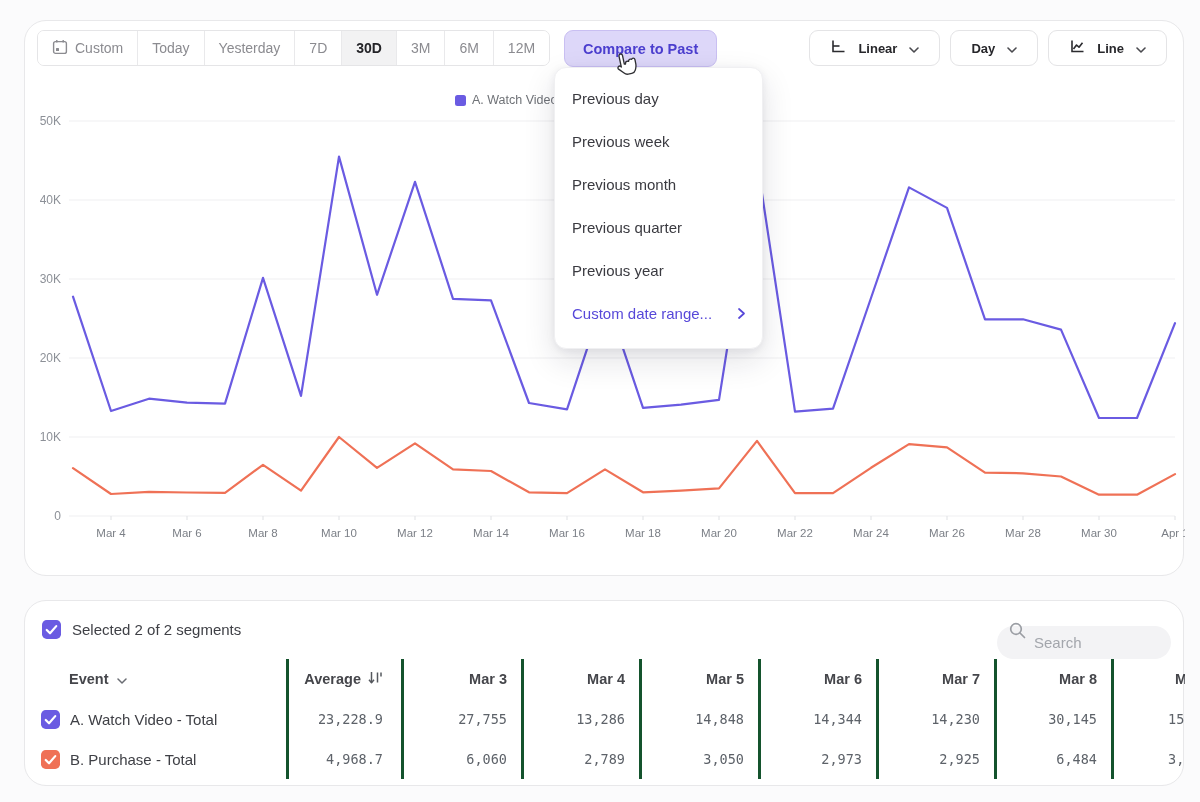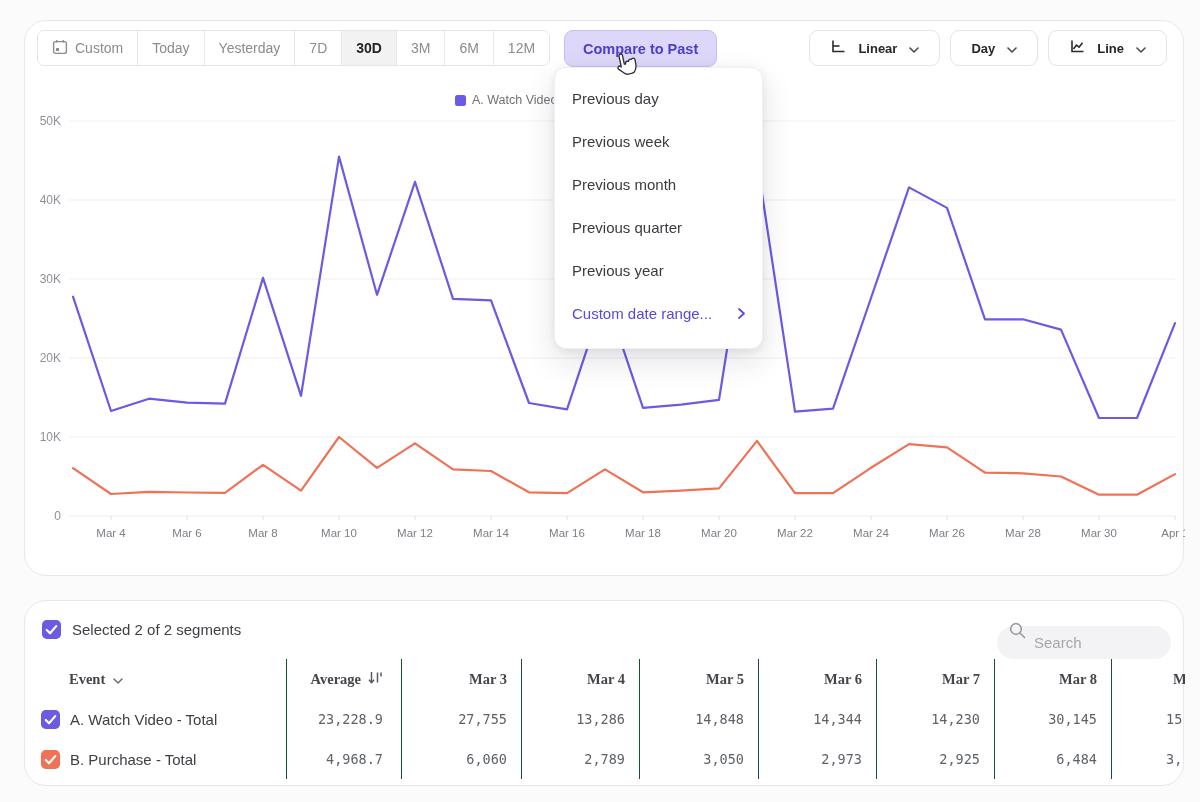--- a/index.html
+++ b/index.html
@@ -79,25 +79,25 @@
   .search-wrap input {
     width:100%; height:100%; border:none; border-radius:17px; background:#f3f3f5;
     padding:0 12px 0 37px; font-size:15px; color:#3f4046; font-family:inherit; outline:none;margin-top:12px;
   }
   .search-wrap input::placeholder { color:#a3a6ac; }
   .search-icon { position:absolute; left:11px; top:7px; }
 
   .grid { position:absolute; top:58px; left:0; width:1160px; overflow:hidden;
     display:grid; grid-template-columns:261px 115px 120px 118px 119px 118px 118px 117px 74px; }
   .cell { height:40px; display:flex; align-items:center; }
-  .cell.bl { border-left:1px solid #14532d; }
+  .cell.bl { border-left:3px solid #14532d; }
   .cell.right { justify-content:flex-end; padding-right:14px; }
   .cell.avg { padding-right:18px; }
   .cell.cut { justify-content:flex-start; padding-left:54px; }
-  .hcell { font-size:14.5px; font-weight:600; color:#45464b;font-family:Liberation Serif, serif; }
+  .hcell { font-size:14.5px; font-weight:600; color:#45464b; }
   .hcell.first { padding-left:44px; gap:8px; }
   .hcell.cut { padding-left:61px; }
   .num { font-family:"DejaVu Sans Mono", monospace; font-size:13.5px; color:#5d6269; }
   .rowlabel-cell { padding-left:16px; gap:10px; font-size:15px; color:#3f4046; }
 </style>
 </head>
 <body>
 
 <section class="card card-chart">
 

